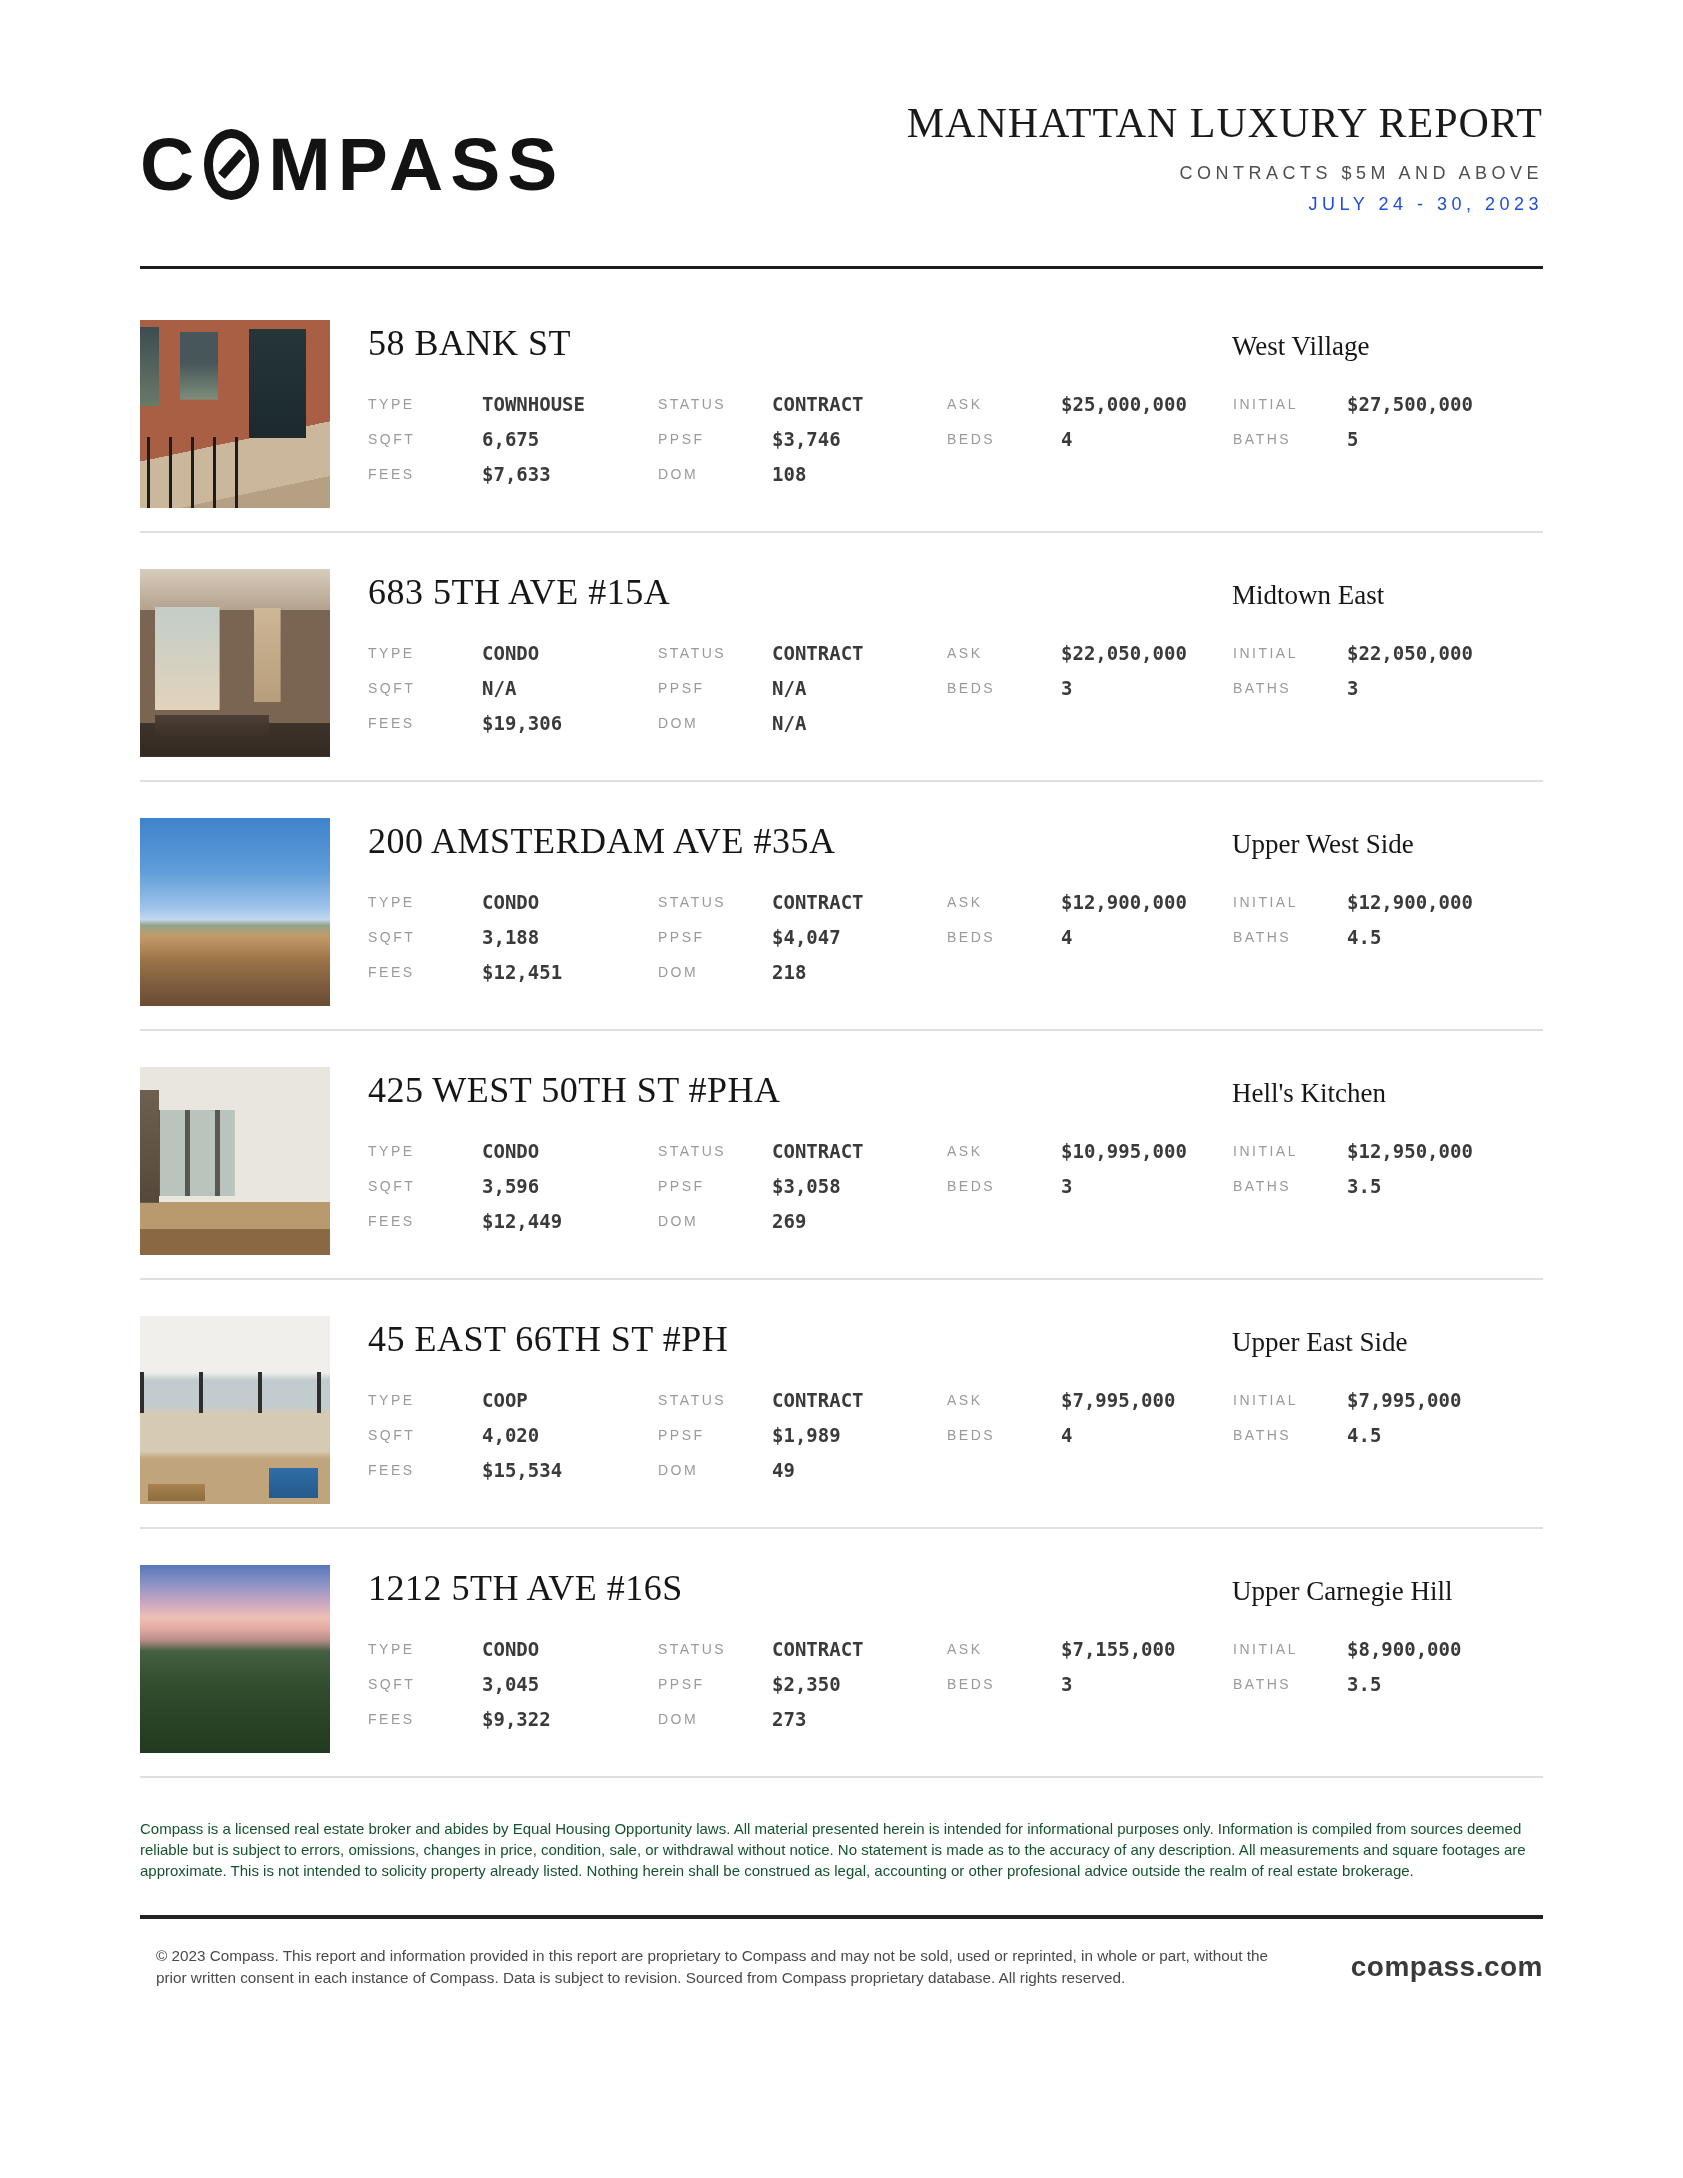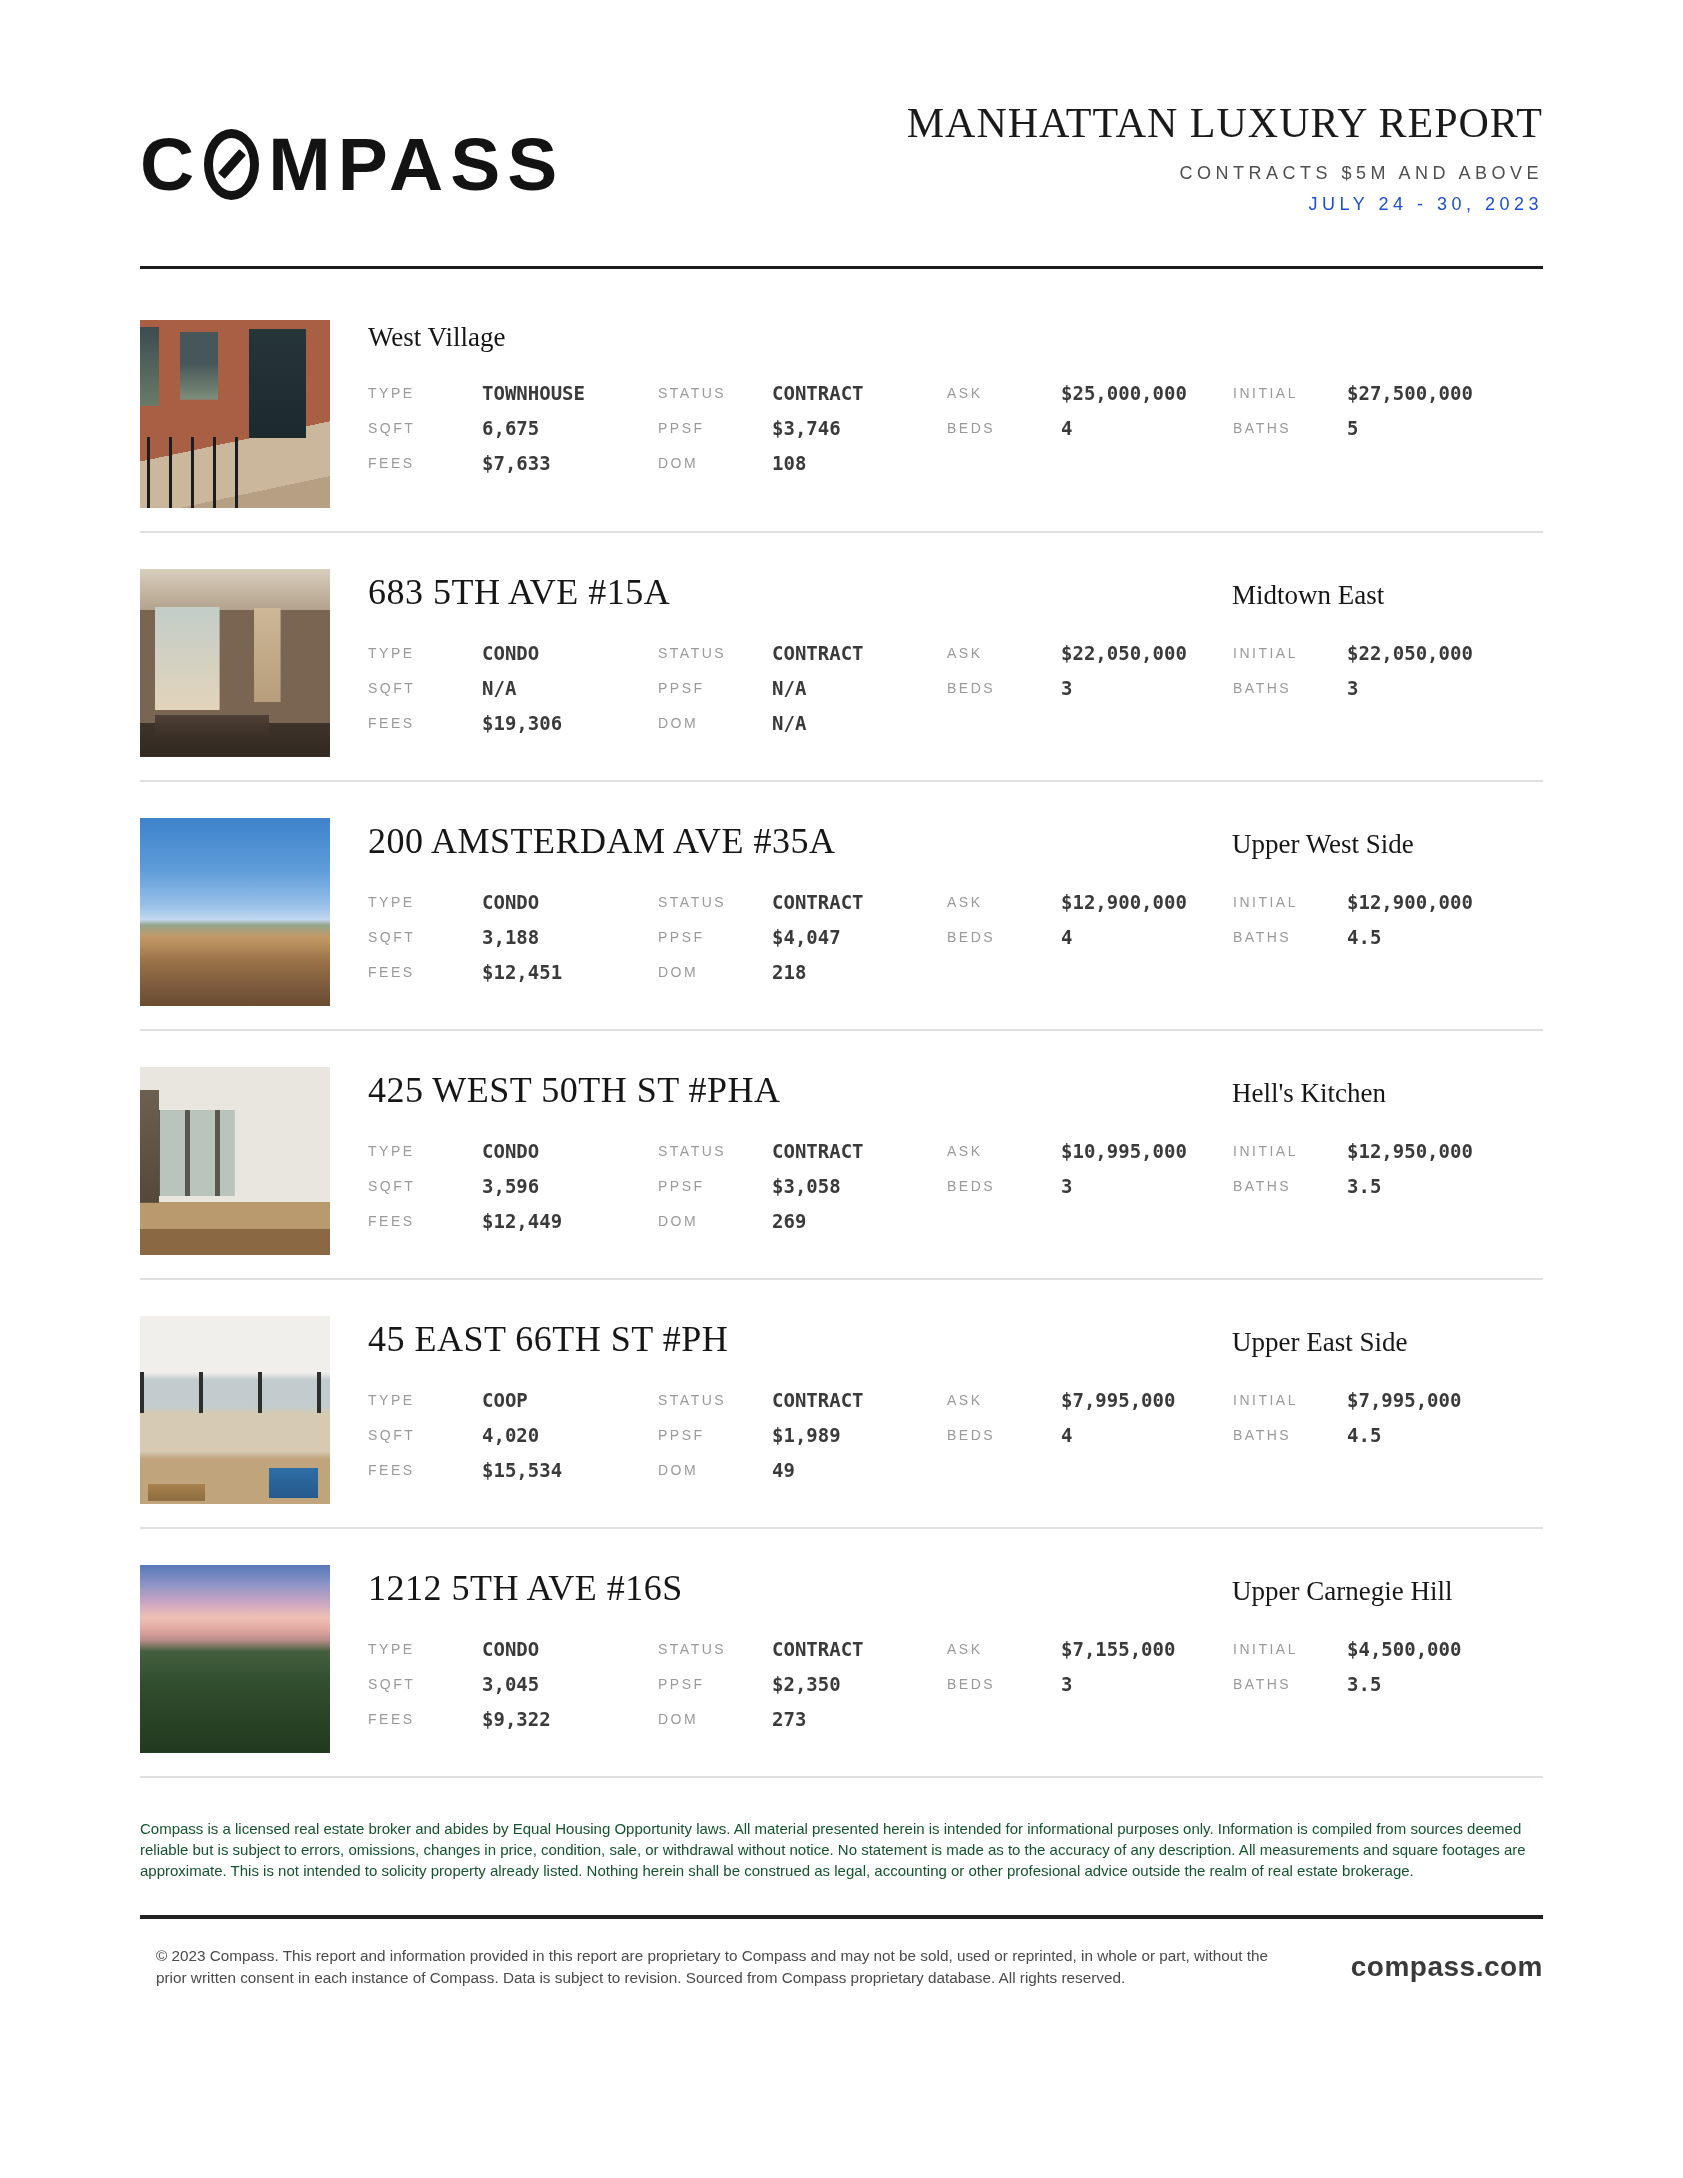--- a/index.html
+++ b/index.html
@@ -104,20 +104,21 @@
         <div class="report-subtitle">CONTRACTS $5M AND ABOVE</div>
         <div class="report-date">JULY 24 - 30, 2023</div>
       </div>
     </div>
     <div class="rule-dark"></div>
 
     <section class="listing first">
       <div class="photo p1"></div>
       <div class="info">
         <div class="info-head">
+          <h2 class="address">58 BANK ST</h2>
           <div class="hood">West Village</div>
         </div>
         <div class="grid">
           <div class="ga">
             <div class="r">
                 <span class="lbl">TYPE</span>
                 <span class="val">TOWNHOUSE</span>
               </div>
             <div class="r">
                 <span class="lbl">SQFT</span>
@@ -448,21 +449,21 @@
                 <span class="val">$7,155,000</span>
               </div>
             <div class="r">
                 <span class="lbl">BEDS</span>
                 <span class="val">3</span>
               </div>
           </div>
           <div class="gd">
             <div class="r">
                 <span class="lbl">INITIAL</span>
-                <span class="val">$4,500,000</span>
+                <span class="val">$8,900,000</span>
               </div>
             <div class="r">
                 <span class="lbl">BATHS</span>
                 <span class="val">3.5</span>
               </div>
           </div>
         </div>
       </div>
     </section>
 

